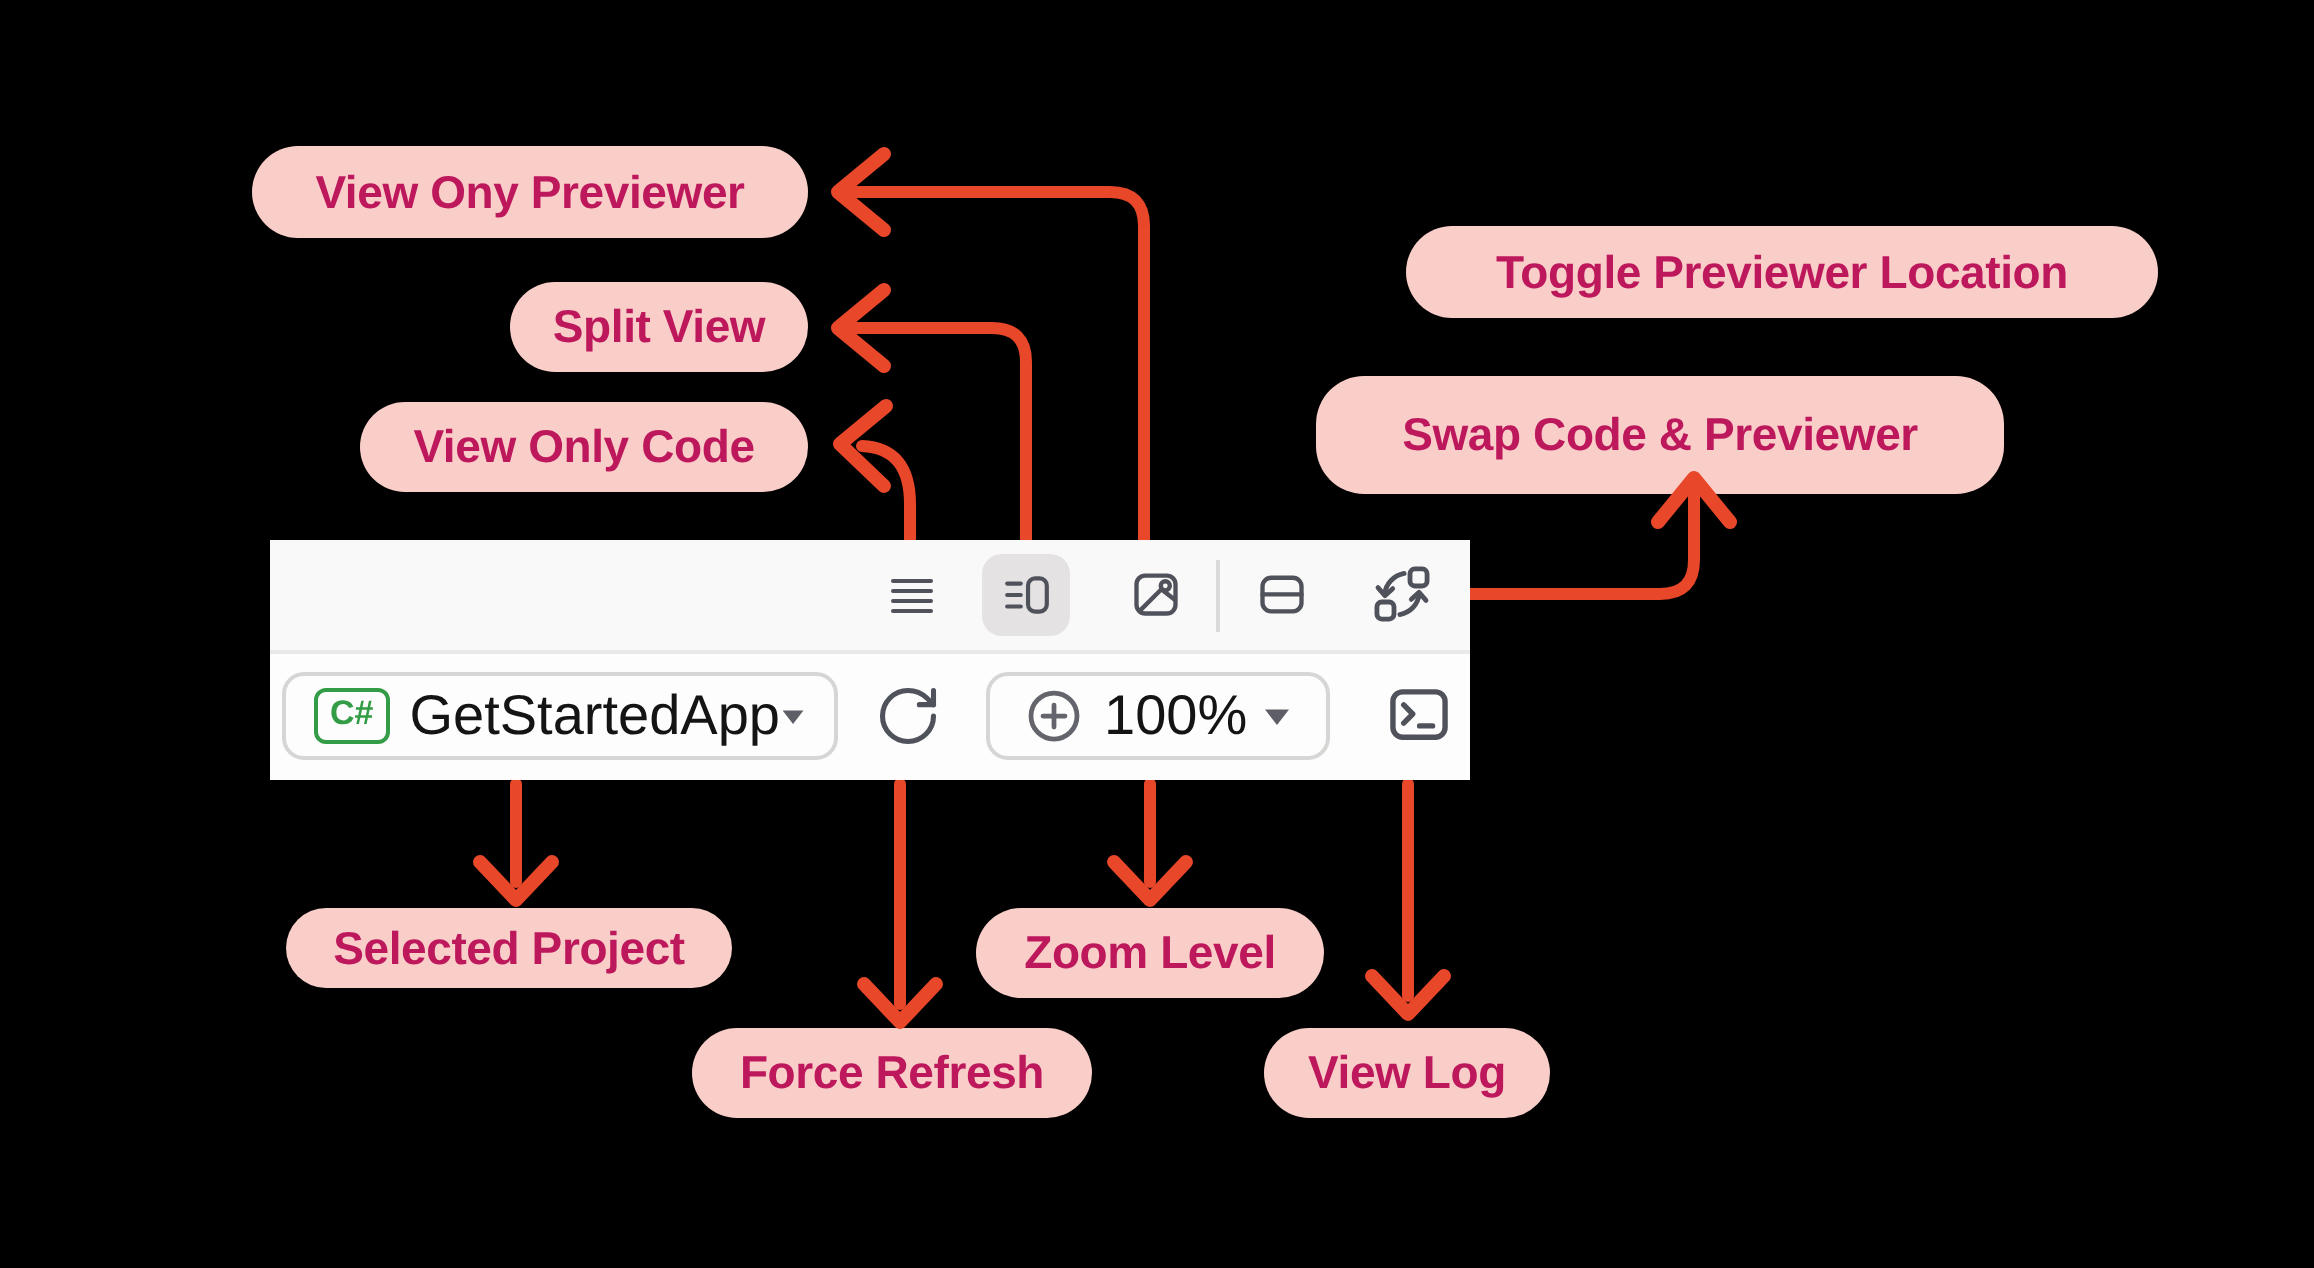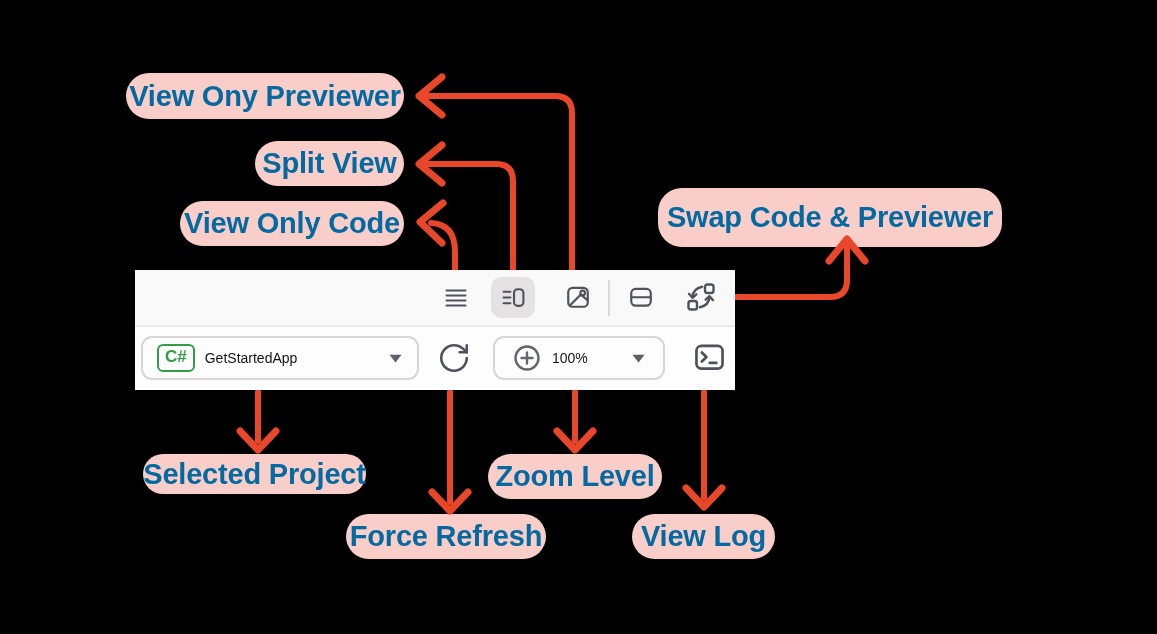--- a/index.html
+++ b/index.html
@@ -3,22 +3,22 @@
 <meta charset="utf-8">
 <style>
   html,body{margin:0;padding:0;background:#000;}
   #canvas{
     position:relative;width:1157px;height:634px;background:#000;overflow:hidden;
     font-family:"Liberation Sans","DejaVu Sans",sans-serif;
   }
   
   .pill{
     position:absolute;display:flex;align-items:center;justify-content:center;
-    background:#F9CEC9;color:#0369a1;border-radius:24px;
-    font-size:29px;font-weight:700;letter-spacing:-0.2px;white-space:nowrap;
+    background:#F9CEC9;color:#be185d;border-radius:24px;
+    font-size:23px;font-weight:700;letter-spacing:-0.2px;white-space:nowrap;
   }
   
   #arrows{position:absolute;left:0;top:0;pointer-events:none;}
   .shaft{fill:none;stroke:#E8472A;stroke-width:6;stroke-linecap:round;}
   .head{fill:none;stroke:#E8472A;stroke-width:7;stroke-linecap:round;stroke-linejoin:round;}
   
   #toolbar{
     position:absolute;left:135px;top:270px;width:600px;height:120px;
     background:#FCFBFB;
   }
@@ -35,33 +35,34 @@
   .combo{
     position:absolute;display:flex;align-items:center;box-sizing:border-box;
     height:44px;top:9px;background:#FDFDFD;border:2px solid #D8D6D5;border-radius:11px;
   }
   #project-combo{left:6px;width:278px;padding:0 14px;}
   #zoom-combo{left:358px;width:172px;padding:0 17px;}
   .badge{
     box-sizing:border-box;border:2px solid #339C46;color:#339C46;border-radius:6px;
     font-size:17px;font-weight:700;padding:1px 6px 2px 6px;line-height:1.2;
   }
-  .combo-label{font-size:14px;color:#141414;margin-left:10px;}
+  .combo-label{font-size:28px;color:#141414;margin-left:10px;}
   .caret{margin-left:auto;}
   #refresh-btn{left:302px;top:14px;}
   #terminal-btn{left:556px;top:13px;}
 </style>
 </head>
 <body>
 
 <div id="canvas">
 
   <div class="pill" style="left:126px;top:73px;width:278px;height:46px;">View Ony Previewer</div>
   <div class="pill" style="left:180px;top:201px;width:224px;height:45px;">View Only Code</div>
   <div class="pill" style="left:255px;top:141px;width:149px;height:45px;">Split View</div>
+  <div class="pill" style="left:703px;top:113px;width:376px;height:46px;">Toggle Previewer Location</div>
   <div class="pill" style="left:658px;top:188px;width:344px;height:59px;">Swap Code &amp; Previewer</div>
   <div class="pill" style="left:143px;top:454px;width:223px;height:40px;">Selected Project</div>
   <div class="pill" style="left:488px;top:454px;width:174px;height:45px;">Zoom Level</div>
   <div class="pill" style="left:346px;top:514px;width:200px;height:45px;">Force Refresh</div>
   <div class="pill" style="left:632px;top:514px;width:143px;height:45px;">View Log</div>
 
   <svg id="arrows" width="1157" height="634" viewBox="0 0 1157 634">
     <g>
       <path class="shaft" d="M572 272 V113 Q572 96 555 96 H426"></path>
       <polyline class="head" points="442,77 419,96 442,115"></polyline>

